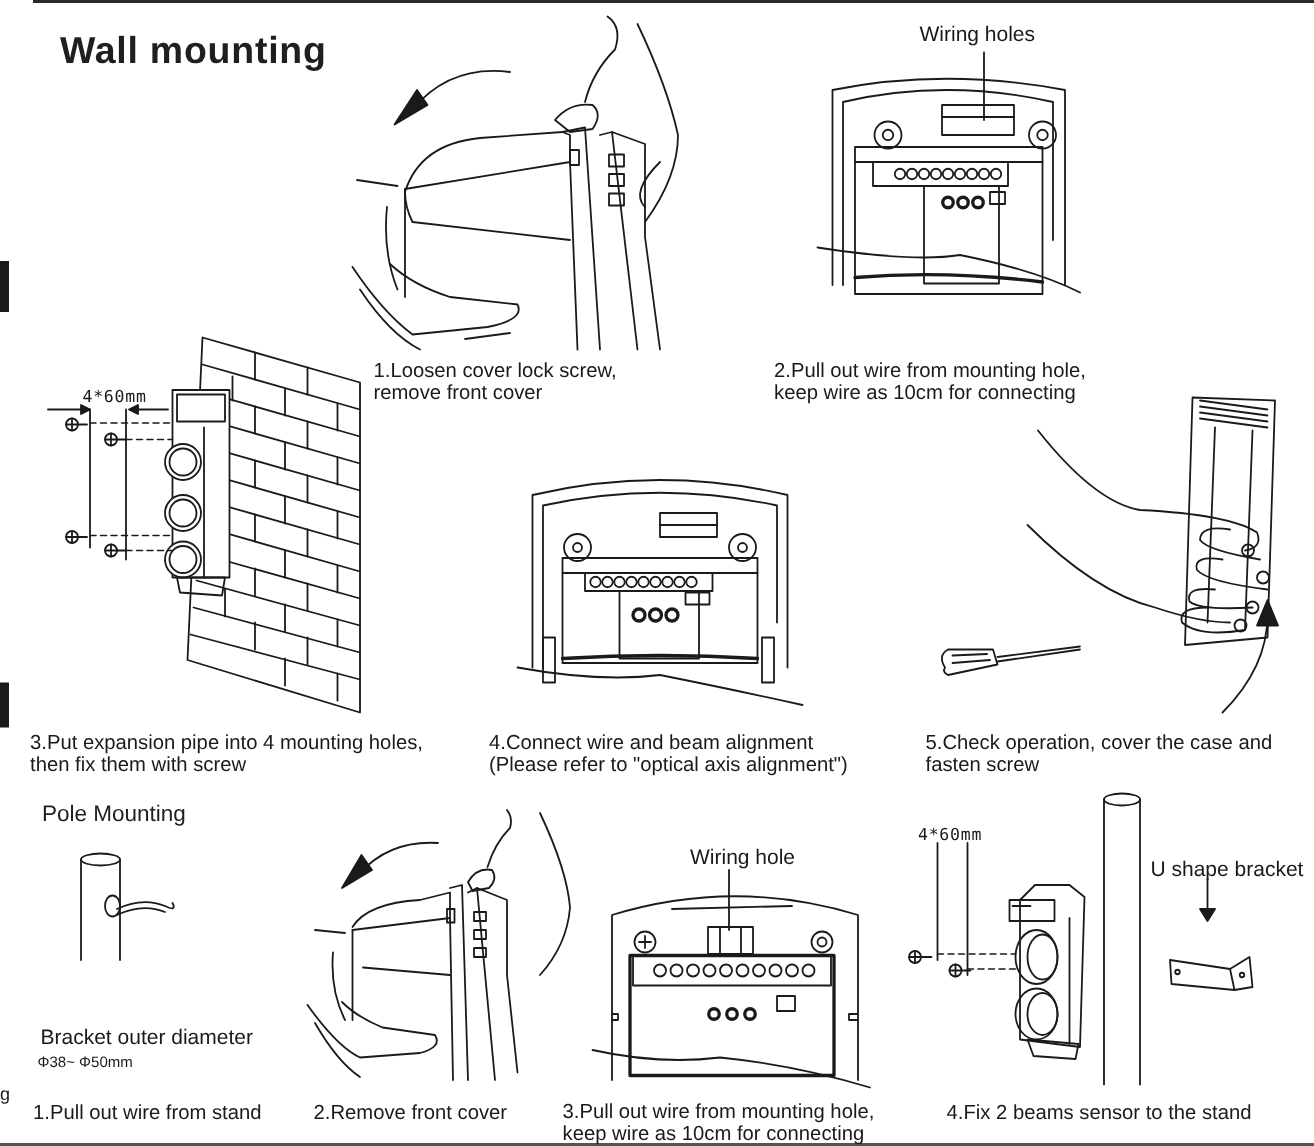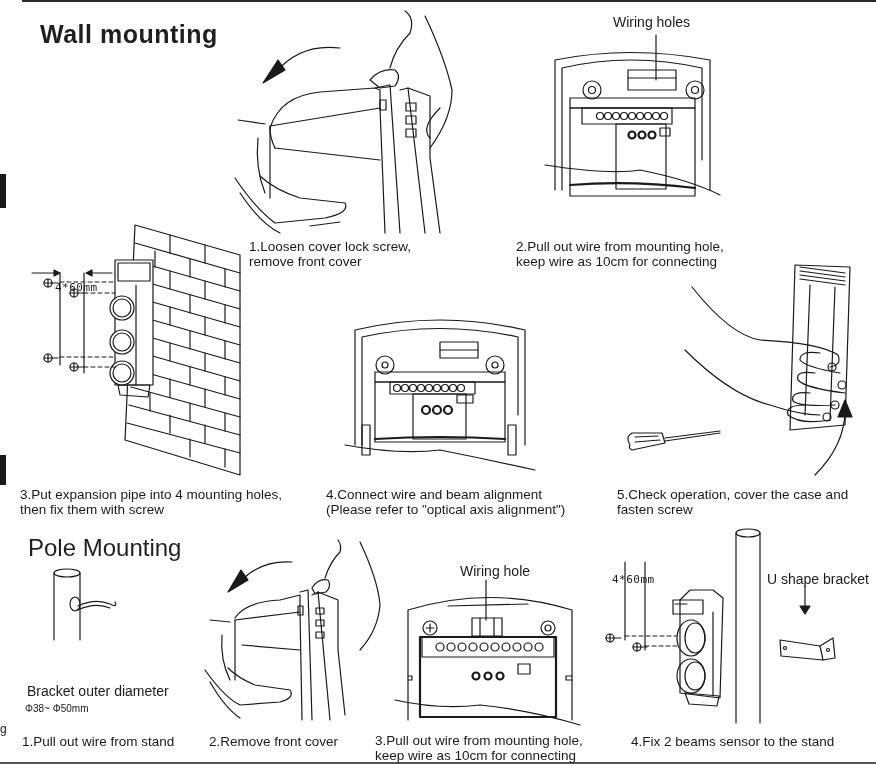--- a/index.html
+++ b/index.html
@@ -2,24 +2,24 @@
 <html><head>
   <meta charset="utf-8">
   <style>
     html, body { margin: 0; padding: 0; background: #ffffff; }
     body { width: 876px; height: 764px; position: relative; overflow: hidden;
            font-family: "Liberation Sans", "DejaVu Sans", sans-serif; color: #1a1a1a; }
     .topline { position: absolute; left: 22px; top: 0; width: 854px; height: 2px; background: #2a2a2a; }
     .bottomline { position: absolute; left: 0; top: 762px; width: 876px; height: 2px; background: #555; }
     .edge-mark { position: absolute; left: 0; width: 6px; background: #1a1a1a; }
     .h1 { position: absolute; font-size: 25px; letter-spacing: 0.5px; color: #1f1f1f; white-space: nowrap; font-weight: bold; }
-    .h2 { position: absolute; font-size: 24px; color: #1f1f1f; white-space: nowrap; }
+    .h2 { position: absolute; font-size: 15px; color: #1f1f1f; white-space: nowrap; }
     .cap { position: absolute; font-size: 13.5px; line-height: 15px; color: #1a1a1a; white-space: pre; }
     .lbl { position: absolute; font-size: 14px; color: #1a1a1a; white-space: nowrap; }
-    .dim { position: absolute; font-size: 11px; letter-spacing: 0.5px; font-family: "DejaVu Sans Mono", monospace; white-space: nowrap; margin-top: 23px; }
+    .dim { position: absolute; font-size: 11px; letter-spacing: 0.5px; font-family: "DejaVu Sans Mono", monospace; white-space: nowrap; }
     .edge-g { position: absolute; left: 0; top: 722px; font-size: 12px; }
     svg.ill { position: absolute; overflow: visible; }
     svg.ill * { fill: none; stroke: #1a1a1a; stroke-width: 1.2; stroke-linecap: round; stroke-linejoin: round; }
     svg.ill .thick { stroke-width: 2.2; }
     svg.ill .fillb { fill: #1a1a1a; }
     svg.ill .dash { stroke-dasharray: 4 3; stroke-width: 1; }
     svg.ill .gray { stroke: #555; }
   </style>
 </head>
 <body>

